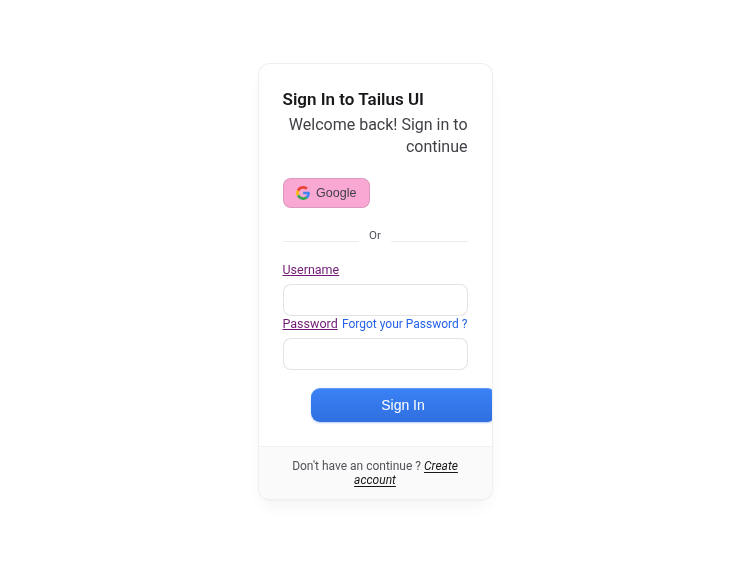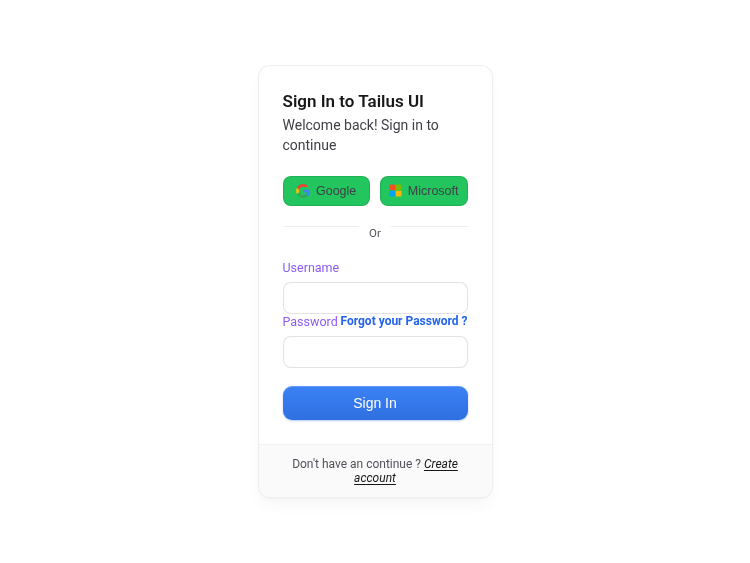--- a/index.html
+++ b/index.html
@@ -31,51 +31,52 @@
   .card-body { padding: 24px; }
   .title {
     margin: 0 0 4px 0;
     font-size: 17px;
     font-weight: 600;
     line-height: 1.3;
     color: #18181b;
   }
   .subtitle {
     margin: 0;
-    font-size: 14px;
+    font-size: 16px;
     color: #3f3f46;
     line-height: 1.4;
+    text-align: right;
   }
   .oauth-row {
     margin-top: 20px;
     display: grid;
     grid-template-columns: 1fr 1fr;
     gap: 10px;
   }
   .btn-outline {
     display: inline-flex;
     align-items: center;
     justify-content: center;
     gap: 6px;
     height: 30px;
     width: 100%;
     border: 1px solid rgba(24,24,27,0.12);
     border-radius: 8px;
-    background: #22c55e;
+    background: #f9a8d4;
     font-size: 12.5px;
     color: #3f3f46;
     cursor: pointer;
     padding: 0 8px;
   }
   .btn-outline .ic { display: inline-flex; }
   .sep {
     margin-top: 20px;
     margin-bottom: 20px;
     display: flex;
-    align-items: flex-start;
+    align-items: flex-end;
     gap: 10px;
   }
   .sep hr {
     flex: 1 1 auto;
     border: none;
     height: 1px;
     background: rgba(24,24,27,0.08);
     margin: 0;
   }
   .sep .or {
@@ -85,28 +86,28 @@
   .field { margin-top: 0; }
   .field + .field { }
   .label-row {
     display: flex;
     align-items: center;
     justify-content: space-between;
     margin-bottom: 7px;
   }
   .label {
     font-size: 12.5px;
-    color: #8b5cf6;
+    color: #701a75;
+    text-decoration: underline;
   }
   .link {
     font-size: 12px;
     color: #2563eb;
     text-decoration: none;
     cursor: pointer;
-    font-weight: bold;
   }
   .input {
     width: 100%;
     height: 32px;
     border: 1px solid rgba(24,24,27,0.12);
     border-radius: 8px;
     background: #ffffff;
     padding: 0 10px;
     font-size: 13px;
     outline: none;
@@ -116,20 +117,21 @@
     width: 100%;
     height: 34px;
     border: none;
     border-radius: 9px;
     background: linear-gradient(180deg, #3b82f6 0%, #2f6fe0 100%);
     color: #ffffff;
     font-size: 14px;
     font-weight: 500;
     cursor: pointer;
     box-shadow: 0 1px 0 rgba(255,255,255,0.2) inset, 0 1px 2px rgba(37,99,235,0.35);
+    margin-left: 28px;
   }
   .card-footer {
     background: #fafafa;
     border-top: 1px solid rgba(24,24,27,0.04);
     padding: 12px;
     border-radius: 0 0 12px 12px;
   }
   .footer-text {
     margin: 0;
     text-align: center;
@@ -160,31 +162,20 @@
             <svg width="14" height="14" viewBox="0 0 256 262" xmlns="http://www.w3.org/2000/svg">
               <path fill="#4285F4" d="M255.68 133.49c0-10.76-.87-18.6-2.76-26.73H130.55v48.45h71.95c-1.45 12.04-9.28 30.2-26.7 42.35l-.24 1.62 38.76 30.02 2.68.27c24.66-22.77 38.88-56.28 38.88-95.98"></path>
               <path fill="#34A853" d="M130.55 261.1c35.25 0 64.84-11.6 86.45-31.62l-41.2-31.91c-11.02 7.69-25.82 13.06-45.25 13.06-34.52 0-63.82-22.77-74.27-54.25l-1.53.13-40.3 31.19-.53 1.47C35.39 231.8 79.5 261.1 130.55 261.1"></path>
               <path fill="#FBBC05" d="M56.28 156.37c-2.76-8.12-4.35-16.82-4.35-25.82 0-9 1.59-17.7 4.2-25.82l-.07-1.73L15.26 71.31l-1.33.63C5.08 89.64 0 109.52 0 130.55s5.08 40.9 13.93 58.6l42.35-32.78"></path>
               <path fill="#EB4335" d="M130.55 50.48c24.51 0 41.05 10.59 50.48 19.44l36.84-35.97C195.25 12.91 165.8 0 130.55 0 79.5 0 35.39 29.3 13.93 71.95l42.21 32.78c10.6-31.48 39.9-54.25 74.41-54.25"></path>
             </svg>
           </span>
           <span>Google</span>
         </button>
 
-        <button type="button" class="btn-outline">
-          <span class="ic">
-            <svg width="13" height="13" viewBox="0 0 23 23" xmlns="http://www.w3.org/2000/svg">
-              <rect x="1" y="1" width="10" height="10" fill="#F25022"></rect>
-              <rect x="12" y="1" width="10" height="10" fill="#7FBA00"></rect>
-              <rect x="1" y="12" width="10" height="10" fill="#00A4EF"></rect>
-              <rect x="12" y="12" width="10" height="10" fill="#FFB900"></rect>
-            </svg>
-          </span>
-          <span>Microsoft</span>
-        </button>
       </div>
 
       <div class="sep">
         <hr>
         <span class="or">Or</span>
         <hr>
       </div>
 
       <div class="field">
         <div class="label-row">

